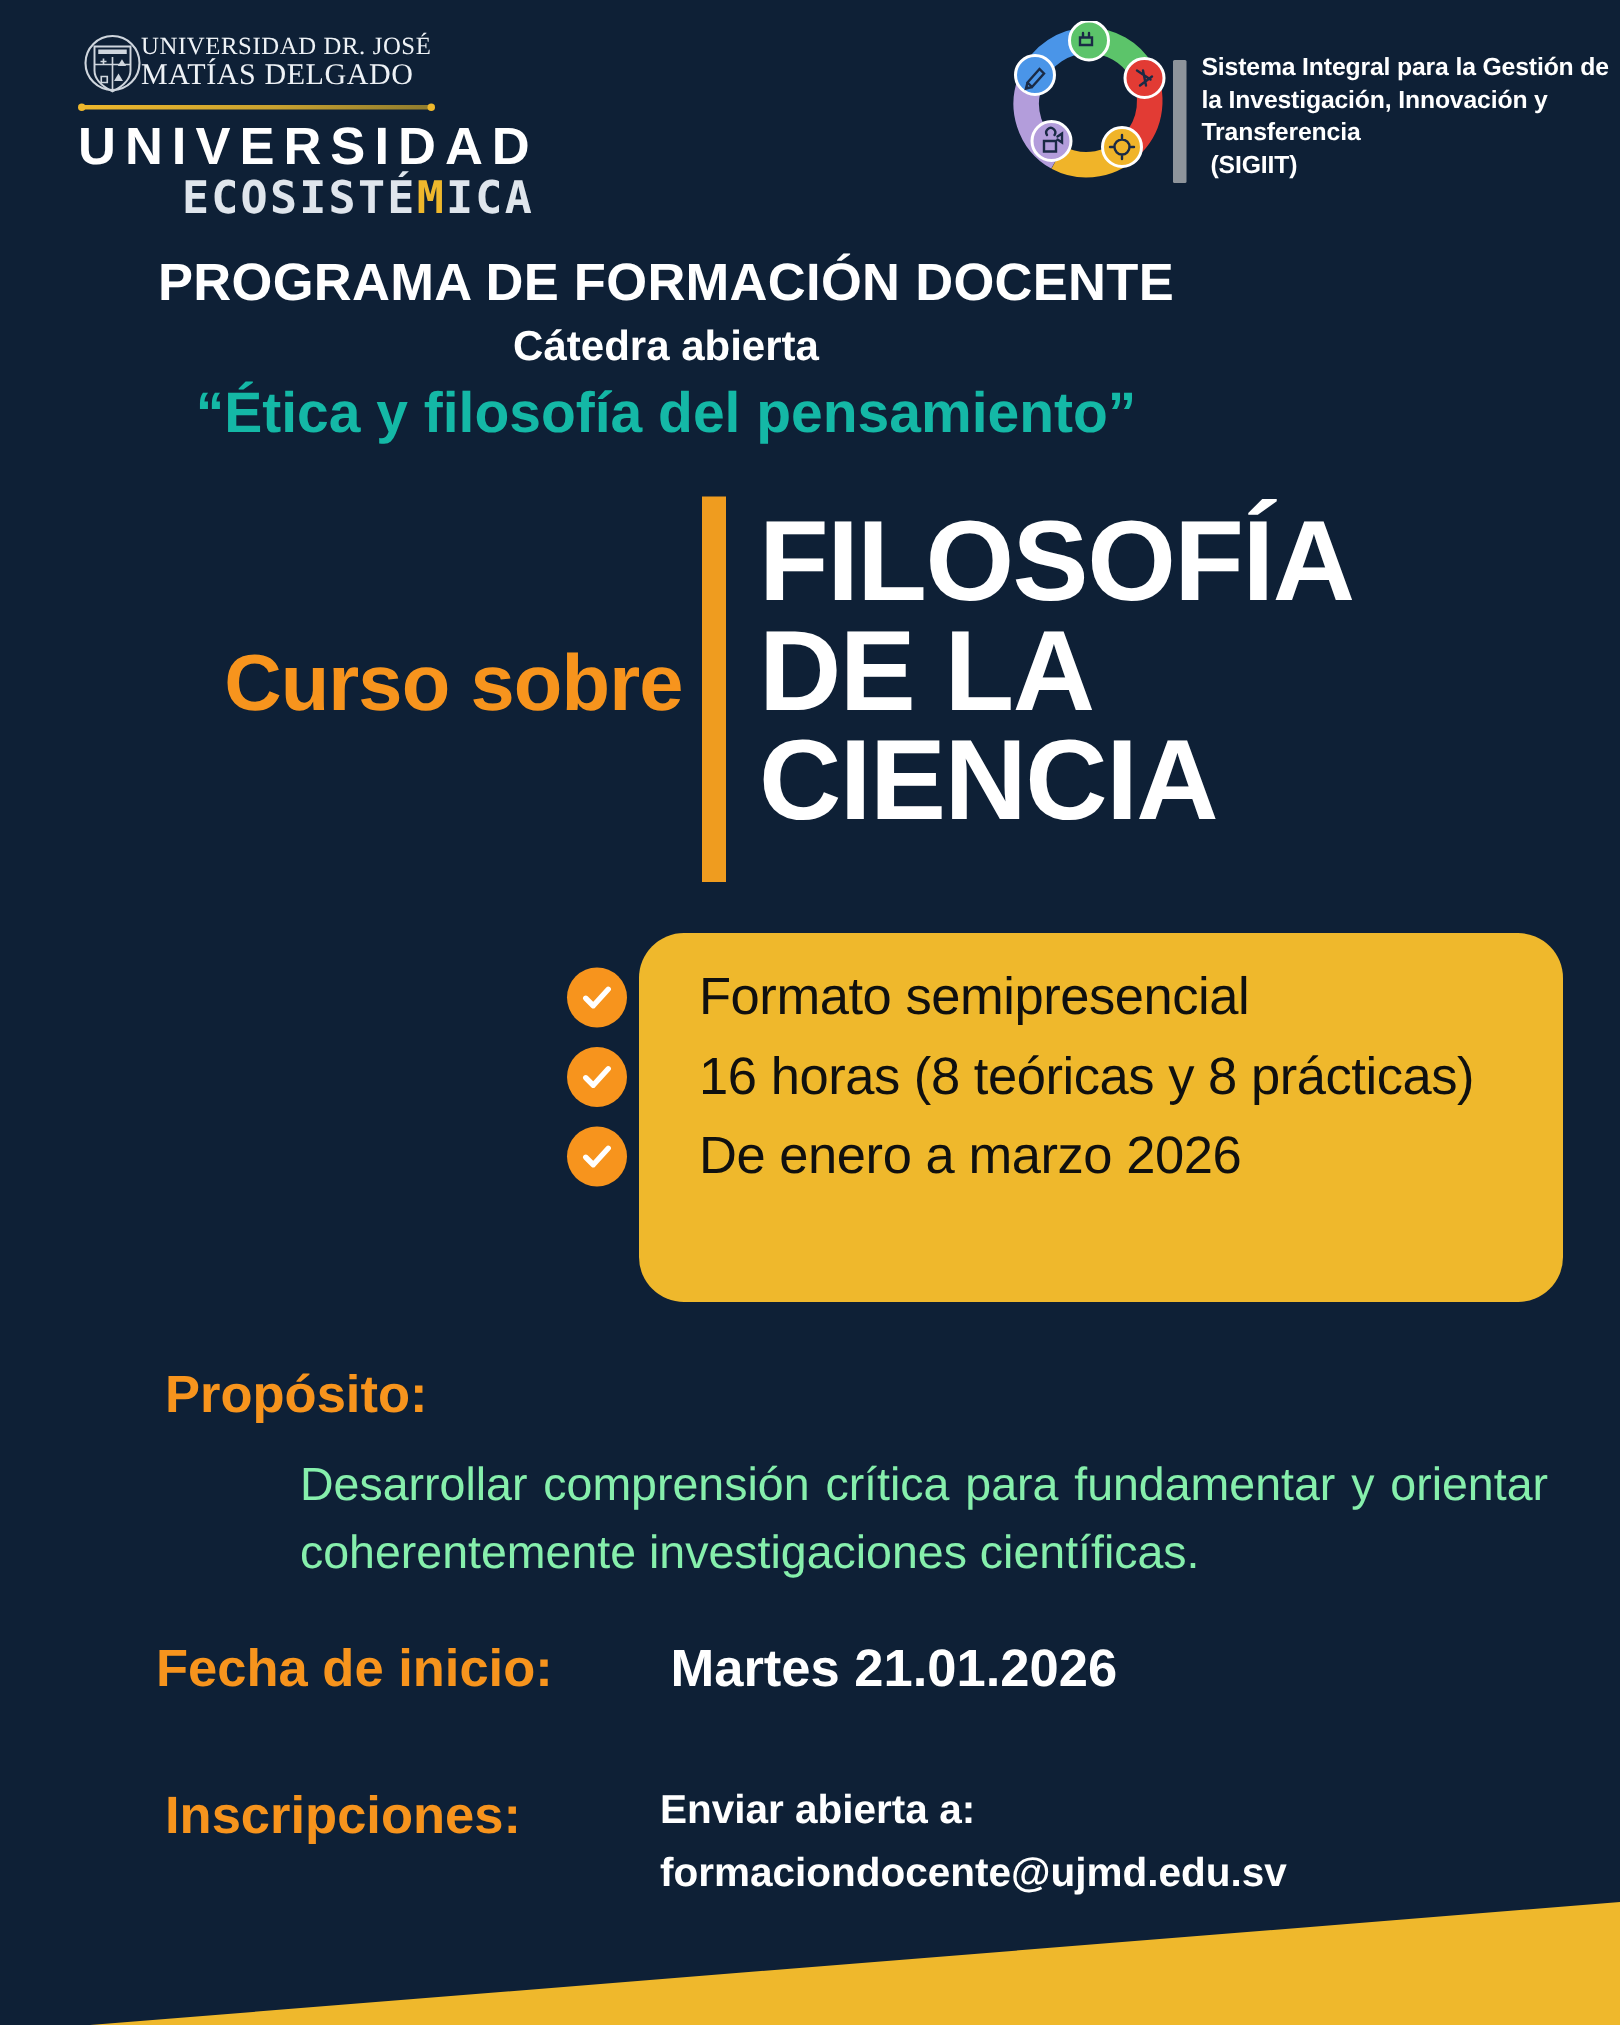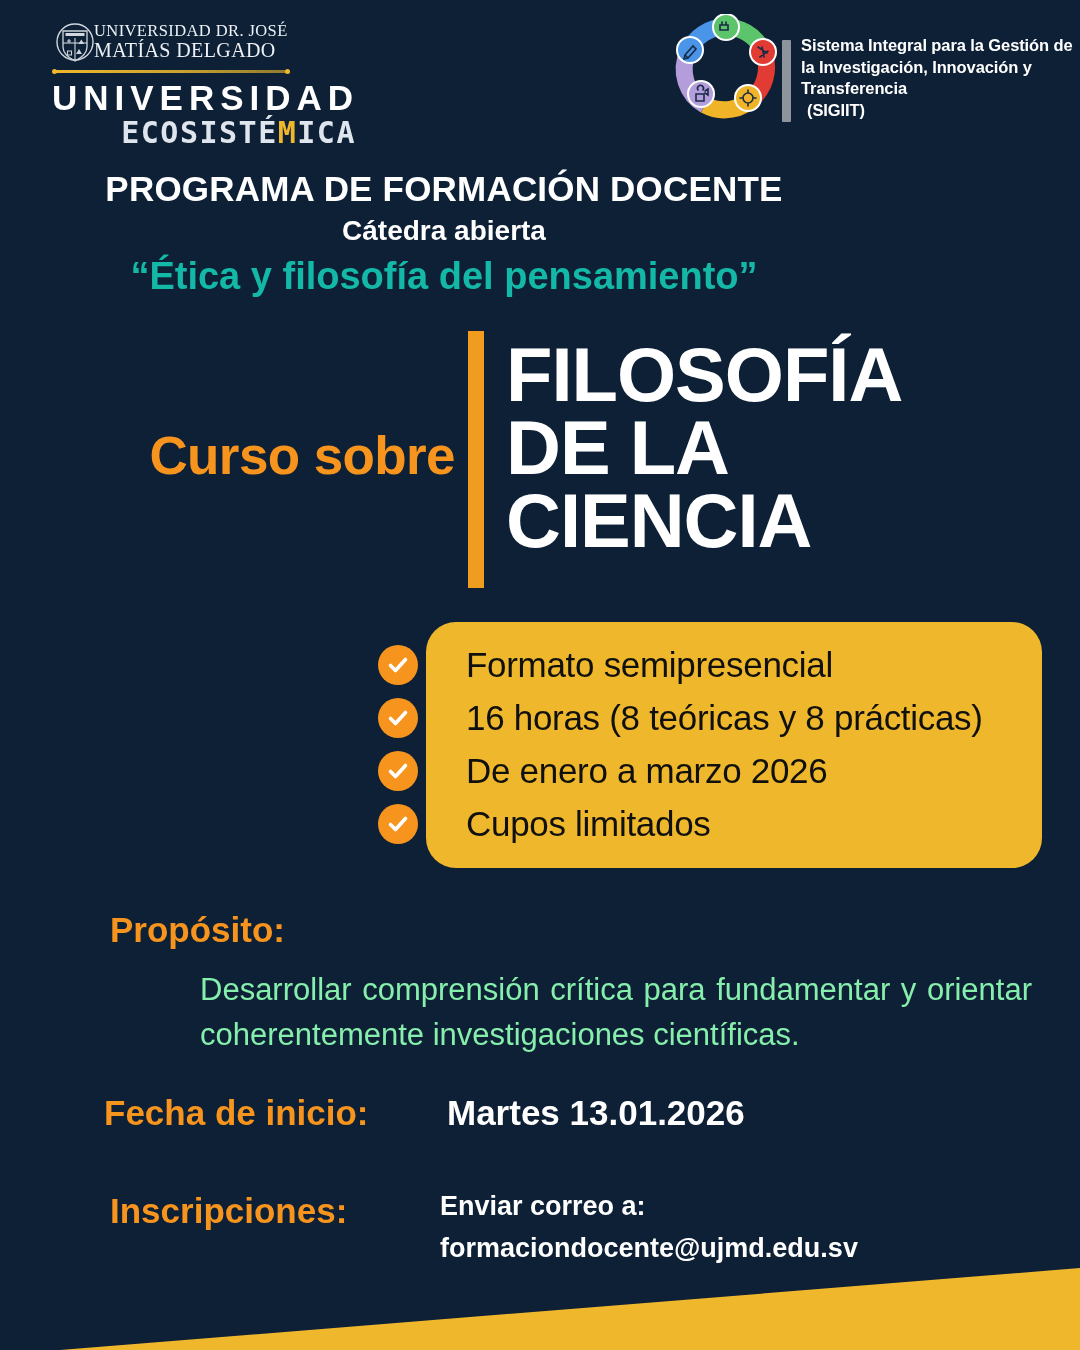--- a/index.html
+++ b/index.html
@@ -257,38 +257,30 @@
 
     <div class="feature-row">
       <span class="check-badge">
         <svg viewBox="0 0 24 24">
             <path d="M4.5 12.5 l5 5 l10 -11" fill="none" stroke="#ffffff" stroke-width="3.6" stroke-linecap="round" stroke-linejoin="round"></path>
           </svg>
       </span>
       <span class="feature-text">De enero a marzo 2026</span>
     </div>
 
-    <div class="feature-row">
-      <span class="check-badge">
-        <svg viewBox="0 0 24 24">
-            <path d="M4.5 12.5 l5 5 l10 -11" fill="none" stroke="#ffffff" stroke-width="3.6" stroke-linecap="round" stroke-linejoin="round"></path>
-          </svg>
-      </span>
-      <span class="feature-text">Cupos limitados</span>
-    </div>
 
   </div>
 
   <div class="purpose-label">Propósito:</div>
   <div class="purpose-text">Desarrollar comprensión crítica para fundamentar y orientar coherentemente investigaciones científicas.</div>
 
   <div class="date-label">Fecha de inicio:</div>
-  <div class="date-value">Martes 13.01.2026</div>
+  <div class="date-value">Martes 21.01.2026</div>
 
   <div class="reg-label">Inscripciones:</div>
   <div class="reg-lines">
-    <div class="rl">Enviar correo a:</div>
+    <div class="rl">Enviar abierta a:</div>
     <div class="rl">formaciondocente@ujmd.edu.sv</div>
   </div>
 
   <div class="bottom-wedge"></div>
 
 </div>
 
 </body></html>

